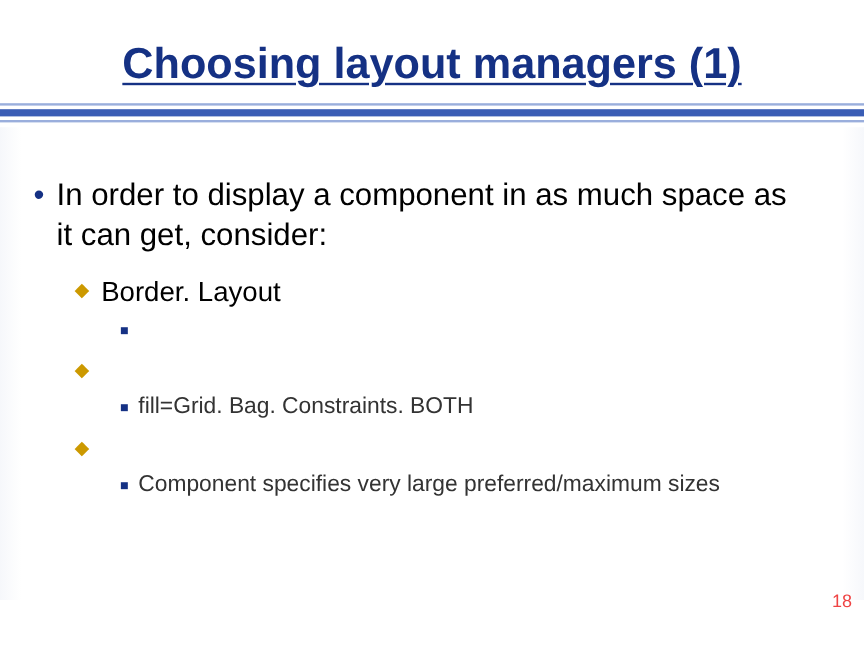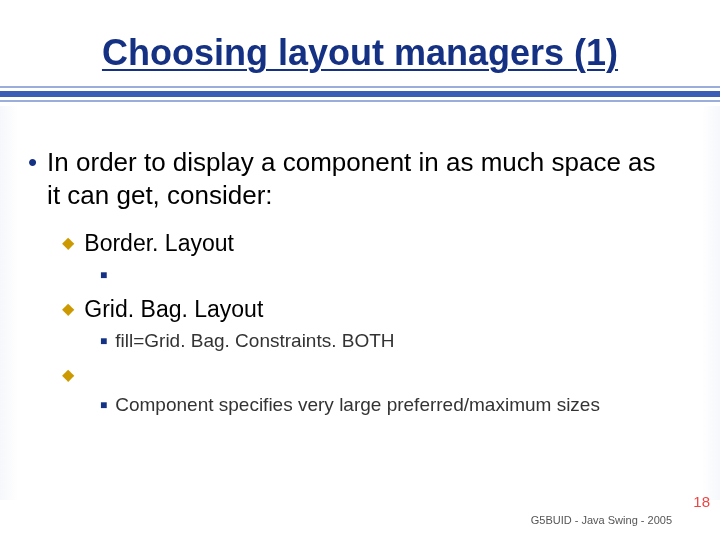--- a/index.html
+++ b/index.html
@@ -121,33 +121,31 @@
     <div class="lvl2">
       <span class="bullet">◆</span>
       <span>Border. Layout</span>
     </div>
     <div class="lvl3">
       <span class="bullet">■</span>
     </div>
 
     <div class="lvl2">
       <span class="bullet">◆</span>
-      <span>Grid. Bag. Layout</span>
     </div>
     <div class="lvl3">
       <span class="bullet">■</span>
       <span>fill=Grid. Bag. Constraints. BOTH</span>
     </div>
 
     <div class="lvl2">
       <span class="bullet">◆</span>
     </div>
     <div class="lvl3">
       <span class="bullet">■</span>
       <span>Component specifies very large preferred/maximum sizes</span>
     </div>
 
   </div>
 
   <div class="page-num">18</div>
-  <div class="footer-text">G5BUID - Java Swing - 2005</div>
 
 </div>
 
 </body></html>

